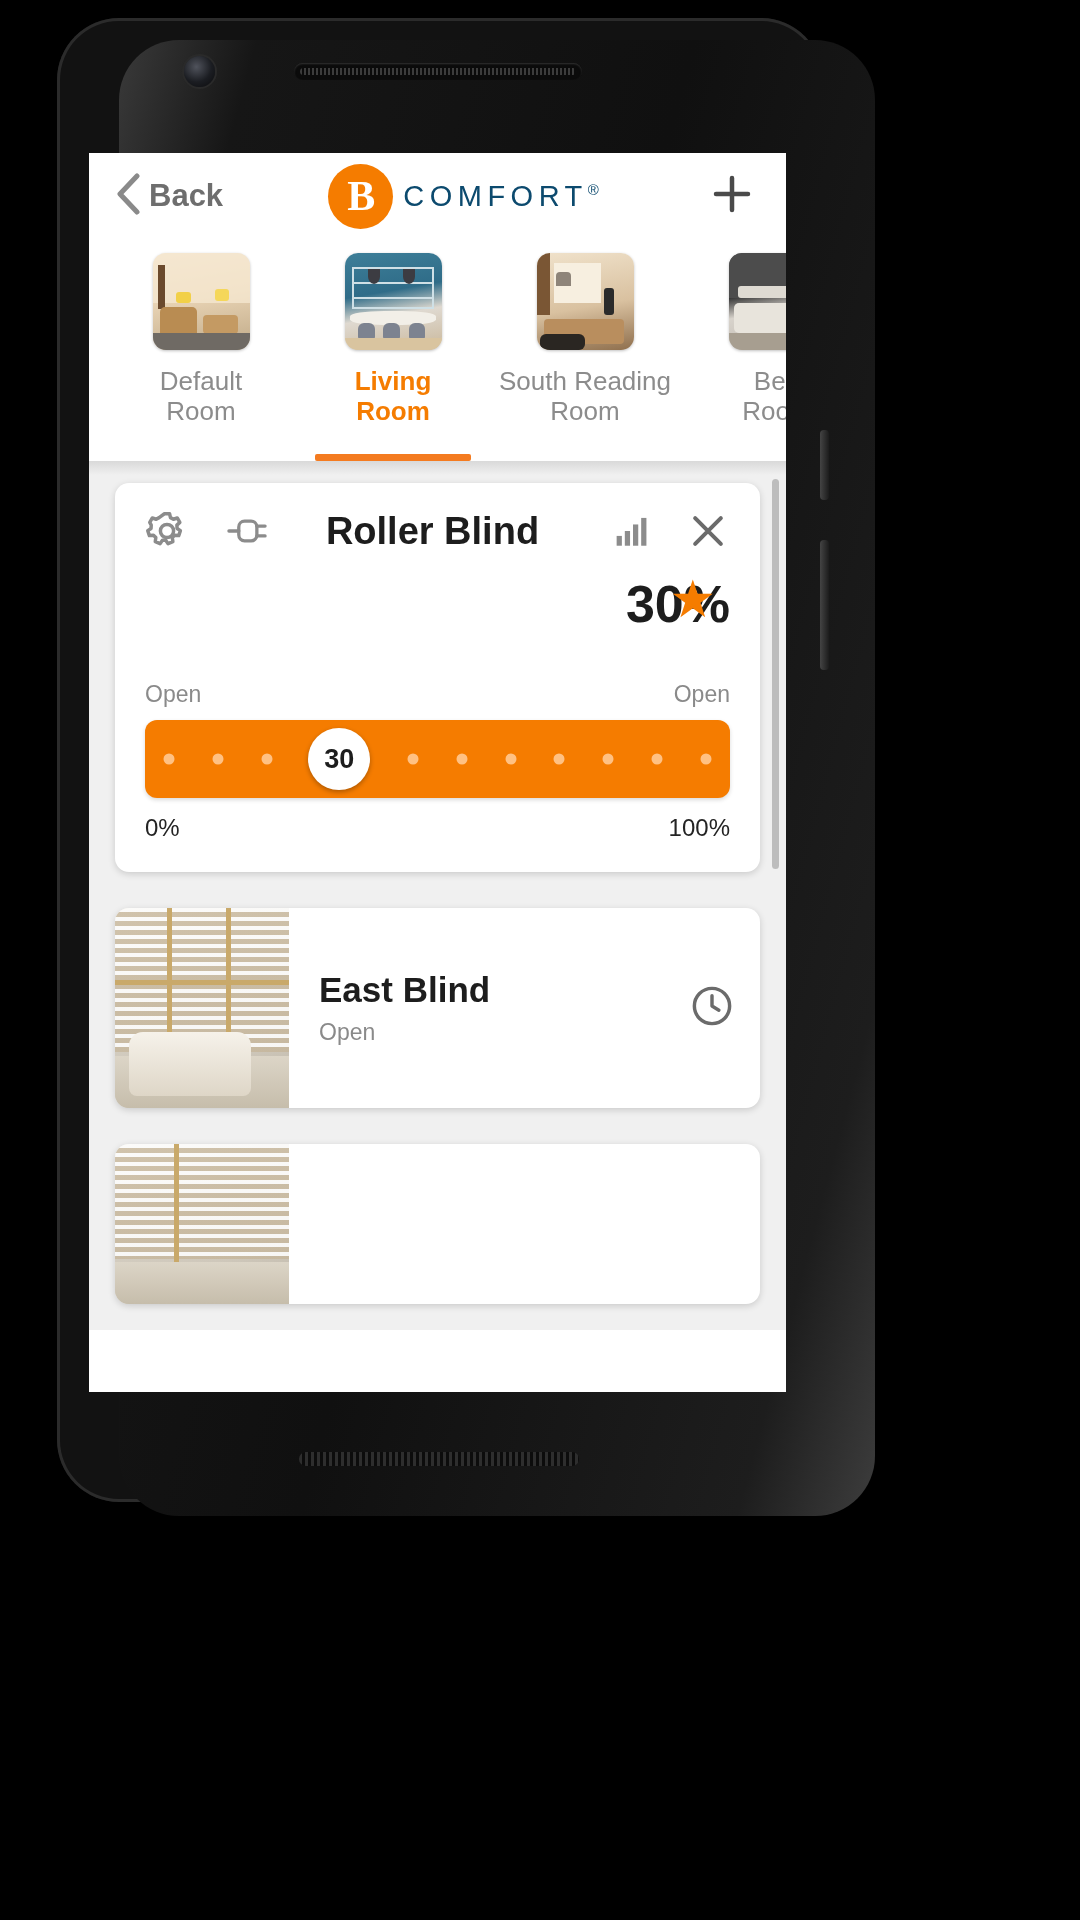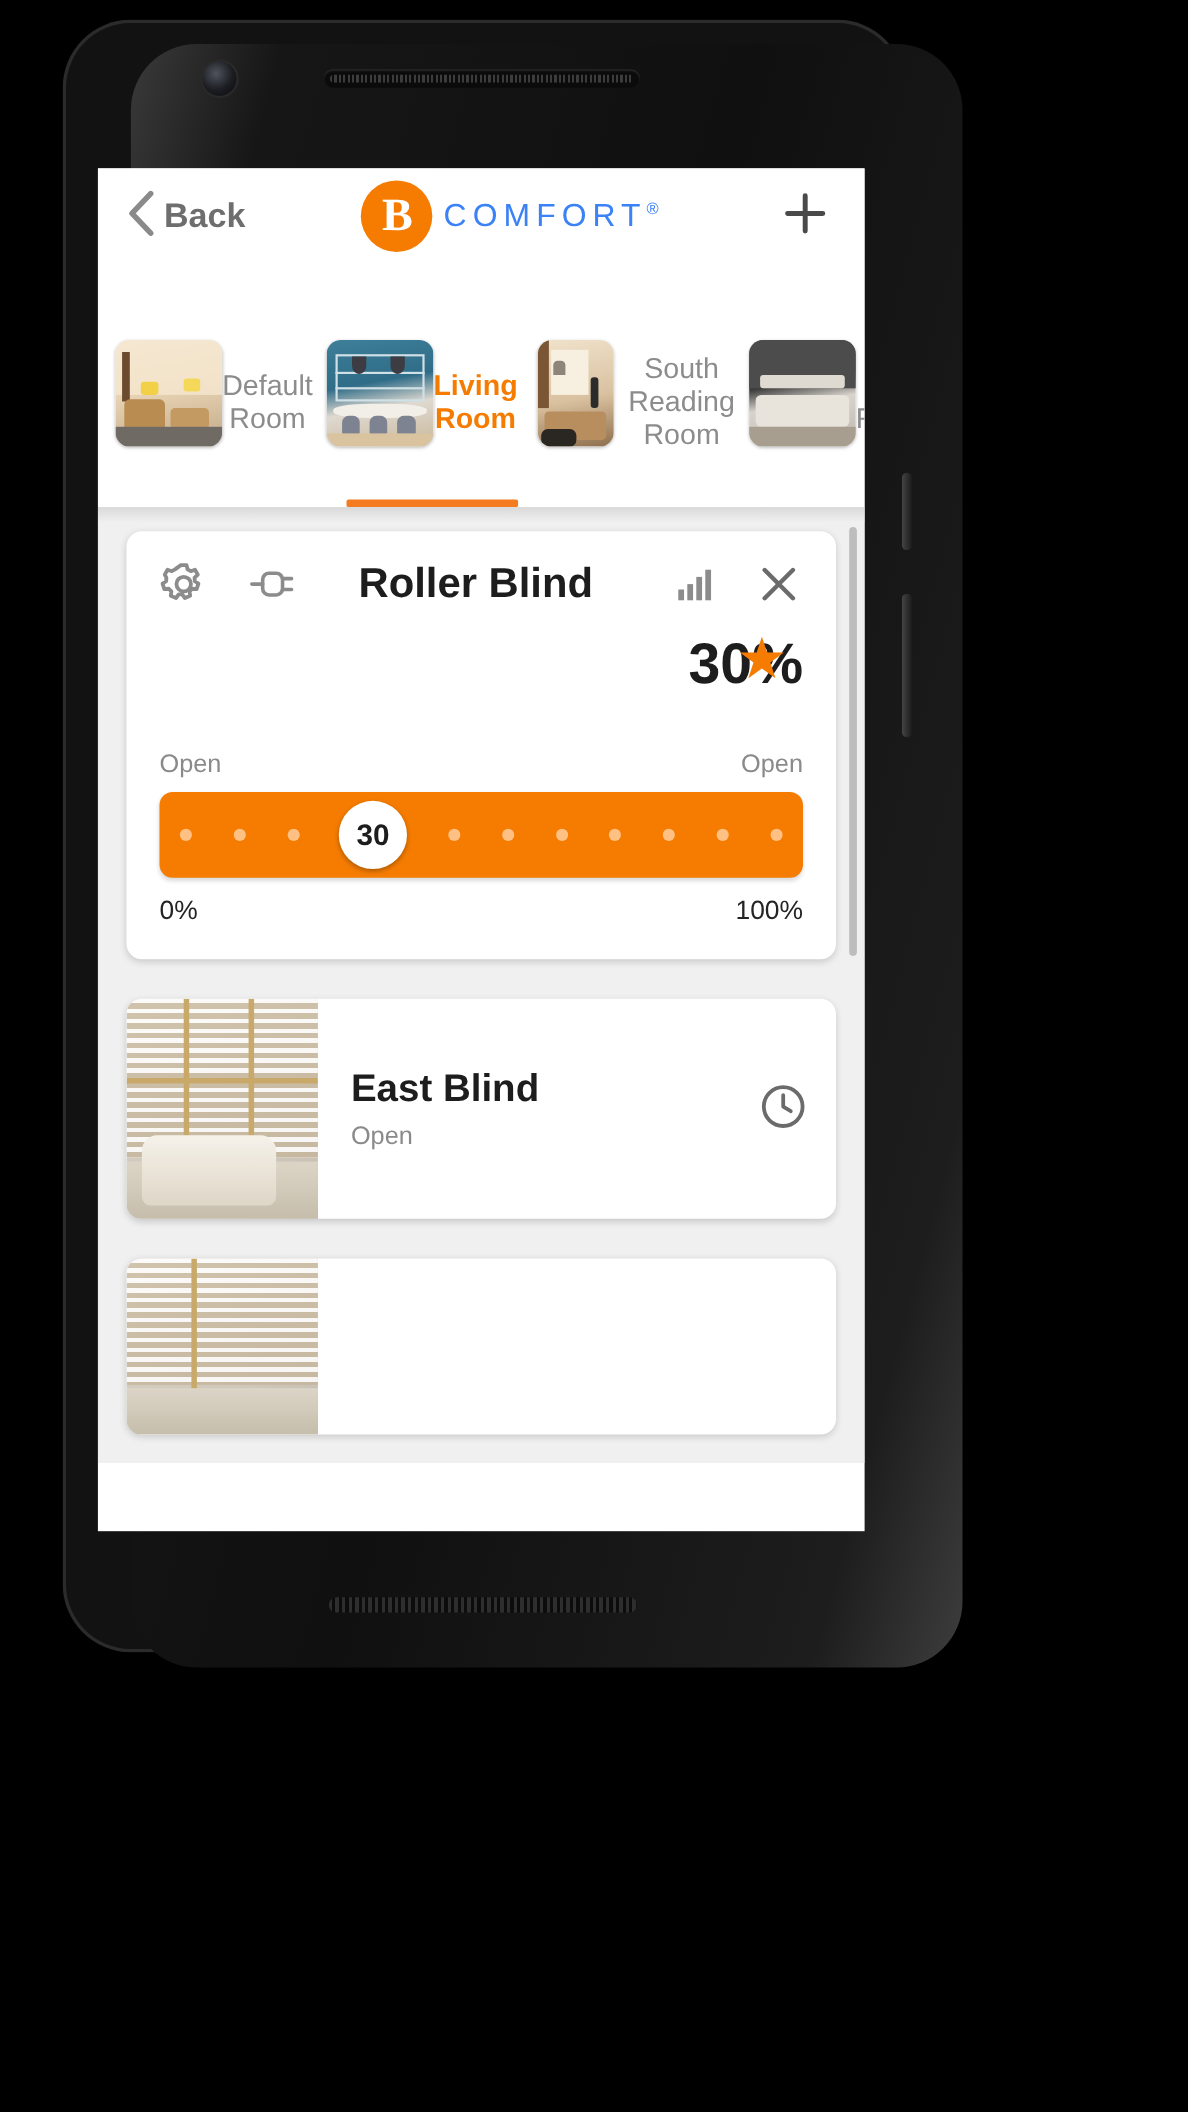--- a/index.html
+++ b/index.html
@@ -99,41 +99,41 @@
   }
   #brand-mark {
     width: 65px; height: 65px; border-radius: 50%;
     background: #F57C00;
     display: flex; align-items: center; justify-content: center;
     color: #fff; font-size: 42px; font-weight: bold;
     font-family: "Liberation Serif", serif;
     letter-spacing: -1px;
   }
   #brand-word {
-    font-size: 29px; letter-spacing: 5.5px; color: #3b82f6;
+    font-size: 29px; letter-spacing: 5.5px; color: #0c4a6e;
     font-family: "Liberation Sans", sans-serif;
   }
   #brand-reg { font-size: 15px; vertical-align: super; letter-spacing: 0; }
   #add-button {
     width: 56px; height: 56px; display: flex; align-items: center; justify-content: center;
     cursor: pointer;
   }
 
   
   #room-tabs {
     position: relative;
     height: 222px;
     display: flex;
     background: #fff;
     padding: 0 16px;
     overflow: hidden;
   }
   .room-tab {
     width: 192px; flex: 0 0 192px;
-    display: flex; flex-direction: row; align-items: center;
+    display: flex; flex-direction: column; align-items: center;
     padding-top: 14px;
     cursor: pointer;
     position: relative;
   }
   .room-thumb {
     width: 97px; height: 97px; border-radius: 13px;
     overflow: hidden; position: relative;
     box-shadow: 0 1px 3px rgba(0,0,0,.25);
   }
   .room-label {

